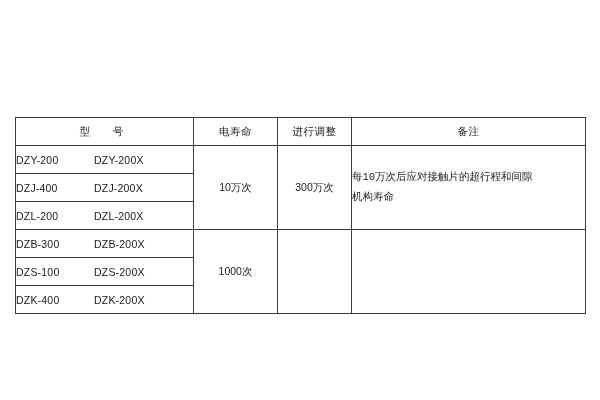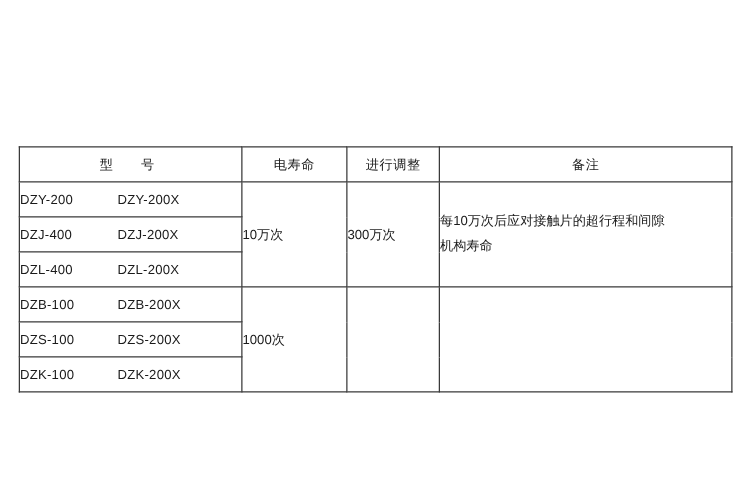--- a/index.html
+++ b/index.html
@@ -62,27 +62,28 @@
     white-space: nowrap;
   }
   .model-cell .m1 {
     display: inline-block;
     width: 78px;
   }
   .model-cell .m2 {
     display: inline-block;
   }
   .center {
-    text-align: left;
+    text-align: center;
   }
   .remark-cell {
     padding: 6px 10px 6px 14px;
     line-height: 1.9;
     font-size: 10.5px;
     vertical-align: top;
+    font-family: Liberation Mono, monospace;
   }
   .remark-cell .line {
     display: block;
   }
   .blank-cell {
     background: #ffffff;
   }
 </style>
 </head>
 <body>
@@ -116,37 +117,37 @@
             <span class="line">机构寿命</span>
           </td>
         </tr>
         <tr>
           <td class="model-cell">
             <span class="m1">DZJ-400</span><span class="m2">DZJ-200X</span>
           </td>
         </tr>
         <tr>
           <td class="model-cell">
-            <span class="m1">DZL-400</span><span class="m2">DZL-200X</span>
+            <span class="m1">DZL-200</span><span class="m2">DZL-200X</span>
           </td>
         </tr>
         <tr>
           <td class="model-cell">
-            <span class="m1">DZB-100</span><span class="m2">DZB-200X</span>
+            <span class="m1">DZB-300</span><span class="m2">DZB-200X</span>
           </td>
           <td class="center" rowspan="3">1000次</td>
           <td class="blank-cell" rowspan="3"></td>
           <td class="blank-cell" rowspan="3"></td>
         </tr>
         <tr>
           <td class="model-cell">
             <span class="m1">DZS-100</span><span class="m2">DZS-200X</span>
           </td>
         </tr>
         <tr>
           <td class="model-cell">
-            <span class="m1">DZK-100</span><span class="m2">DZK-200X</span>
+            <span class="m1">DZK-400</span><span class="m2">DZK-200X</span>
           </td>
         </tr>
       </tbody>
     </table>
   </div>
 </div>
 
 </body></html>

